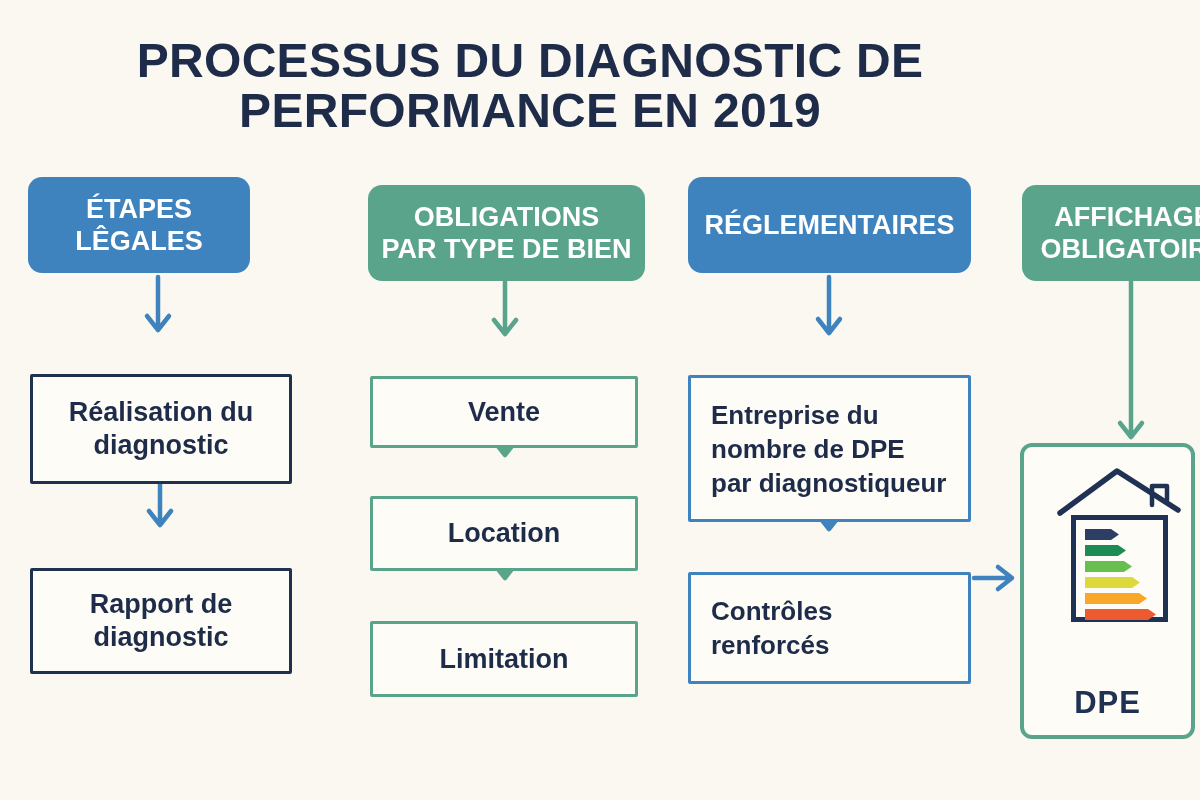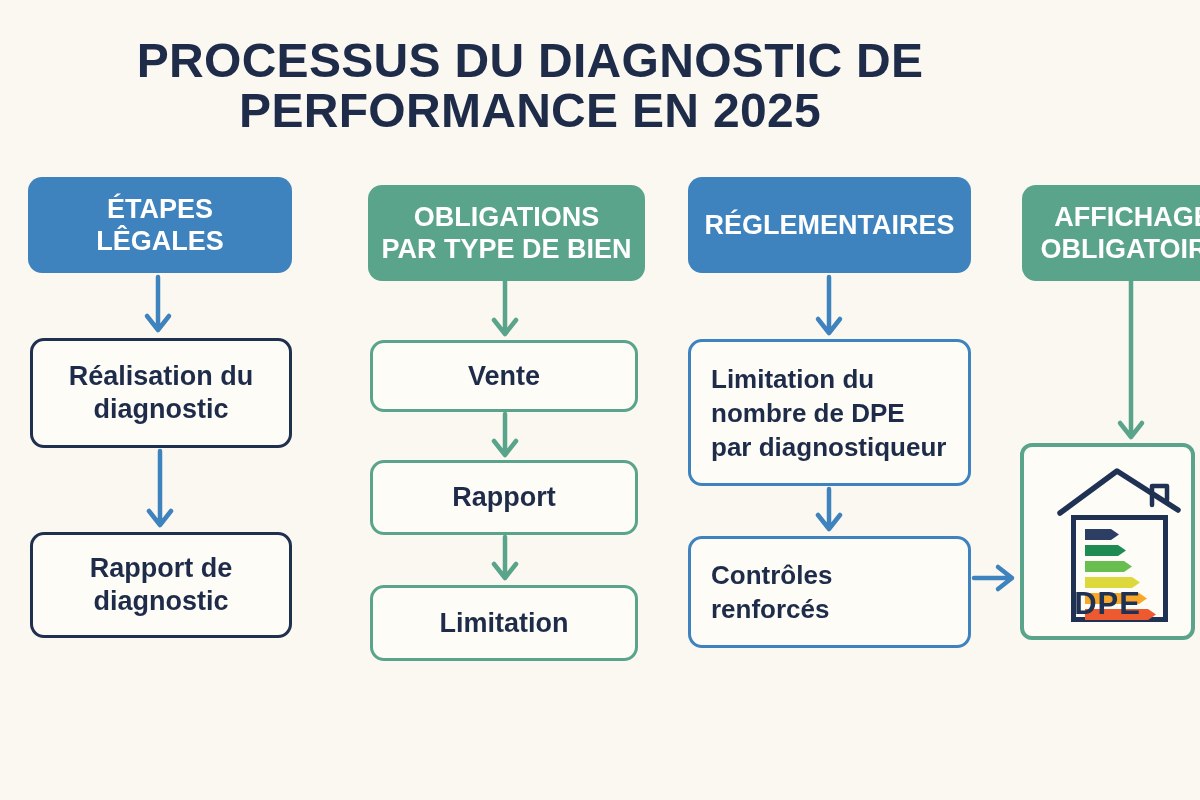--- a/index.html
+++ b/index.html
@@ -16,51 +16,52 @@
     color:var(--navy,#1e2c4a);letter-spacing:0.3px;margin:0;
   }
 
   .hdr{
     position:absolute;top:177px;height:96px;border-radius:14px;
     display:flex;flex-direction:column;align-items:center;justify-content:center;
     color:#ffffff;font-weight:700;font-size:27px;line-height:32px;text-align:center;
   }
   .hdr-blue{background:var(--blue,#3e82be);}
   .hdr-green{background:var(--green,#5aa48c);margin-top:8px;}
-  .hdr-1{left:28px;width:264px;}
+  .hdr-1{left:28px;width:222px;}
   .hdr-2{left:368px;width:277px;}
   .hdr-3{left:688px;width:283px;}
   .hdr-4{left:1022px;width:222px;}
 
   .node{
-    position:absolute;background:var(--boxfill,#fdfcf7);border-radius:14px;
+    position:absolute;background:var(--boxfill,#fdfcf7);border-radius:2px;
     display:flex;flex-direction:column;align-items:center;justify-content:center;
     color:var(--navy,#1e2c4a);font-weight:700;font-size:27px;line-height:33px;text-align:center;
     box-sizing:border-box;
+    margin-top:36px;
   }
   .node-navy{border:3.5px solid #20304f;}
   .node-green{border:3.5px solid var(--green,#5aa48c);}
   .node-blue{border:3.5px solid var(--blue,#3e82be);}
   .node-left{align-items:flex-start;text-align:left;padding:0 20px;font-weight:600;font-size:26px;line-height:34px;}
 
   .n11{left:30px;top:338px;width:262px;height:110px;}
   .n12{left:30px;top:532px;width:262px;height:106px;}
   .n21{left:370px;top:340px;width:268px;height:72px;}
   .n22{left:370px;top:460px;width:268px;height:75px;}
   .n23{left:370px;top:585px;width:268px;height:76px;}
   .n31{left:688px;top:339px;width:283px;height:147px;}
   .n32{left:688px;top:536px;width:283px;height:112px;align-items:flex-end;}
 
   .arrows{position:absolute;left:0;top:0;width:1200px;height:800px;pointer-events:none;}
   .arrows path{fill:none;stroke-width:4.5px;stroke-linecap:round;stroke-linejoin:round;}
   .stroke-blue{stroke:var(--blue,#3e82be);}
   .stroke-green{stroke:var(--green,#5aa48c);}
 
   .dpe-box{
-    position:absolute;left:1020px;top:443px;width:175px;height:197px;
+    position:absolute;left:1020px;top:443px;width:175px;height:296px;
     border:4px solid var(--green,#5aa48c);border-radius:12px;
     background:var(--boxfill,#fdfcf7);box-sizing:border-box;
   }
   .roof-svg{position:absolute;left:0;top:0;width:167px;height:244px;}
   .house-body{
     position:absolute;left:47px;top:68px;width:97px;height:107px;
     border:5px solid #203254;box-sizing:border-box;
   }
   .bars{position:absolute;left:9px;top:9px;display:flex;flex-direction:column;gap:5px;}
   .bar{
@@ -84,21 +85,21 @@
     <path class="stroke-green" d="M505 414 V455 M494 441 L505 455 L516 441"></path>
     <path class="stroke-green" d="M505 537 V578 M494 564 L505 578 L516 564"></path>
     <path class="stroke-blue" d="M829 277 V333 M818 319 L829 333 L840 319"></path>
     <path class="stroke-blue" d="M829 489 V529 M818 515 L829 529 L840 515"></path>
     <path class="stroke-green" d="M1131 274 V437 M1120 423 L1131 437 L1142 423"></path>
     <path class="stroke-blue" d="M974 578 H1012 M998 567 L1012 578 L998 589"></path>
   </svg>
 
   <h1 class="title">
     <span>PROCESSUS DU DIAGNOSTIC DE</span><br>
-    <span>PERFORMANCE EN 2025</span>
+    <span>PERFORMANCE EN 2019</span>
   </h1>
 
   <div class="hdr hdr-blue hdr-1">
     <span>ÉTAPES</span>
     <span>LÊGALES</span>
   </div>
   <div class="hdr hdr-green hdr-2">
     <span>OBLIGATIONS</span>
     <span>PAR TYPE DE BIEN</span>
   </div>
@@ -114,28 +115,28 @@
     <span>Réalisation du diagnostic</span>
   </div>
   <div class="node node-green n21">
     <span>Vente</span>
   </div>
 
   <div class="node node-navy n12">
     <span>Rapport de diagnostic</span>
   </div>
   <div class="node node-green n22">
-    <span>Rapport</span>
+    <span>Location</span>
   </div>
   <div class="node node-green n23">
     <span>Limitation</span>
   </div>
 
   <div class="node node-blue node-left n31">
-    <span>Limitation du nombre de DPE par diagnostiqueur</span>
+    <span>Entreprise du nombre de DPE par diagnostiqueur</span>
   </div>
   <div class="node node-blue node-left n32">
     <span>Contrôles renforcés</span>
   </div>
 
   <div class="dpe-box">
     <svg class="roof-svg" viewBox="0 0 167 244" aria-hidden="true">
       <path d="M36 66 L93 24 L154 63" fill="none" stroke="#203254" stroke-width="5.5" stroke-linecap="round" stroke-linejoin="round"></path>
       <path d="M128 58 V39 H143 V53" fill="none" stroke="#203254" stroke-width="4.5" stroke-linecap="round" stroke-linejoin="round"></path>
     </svg>

